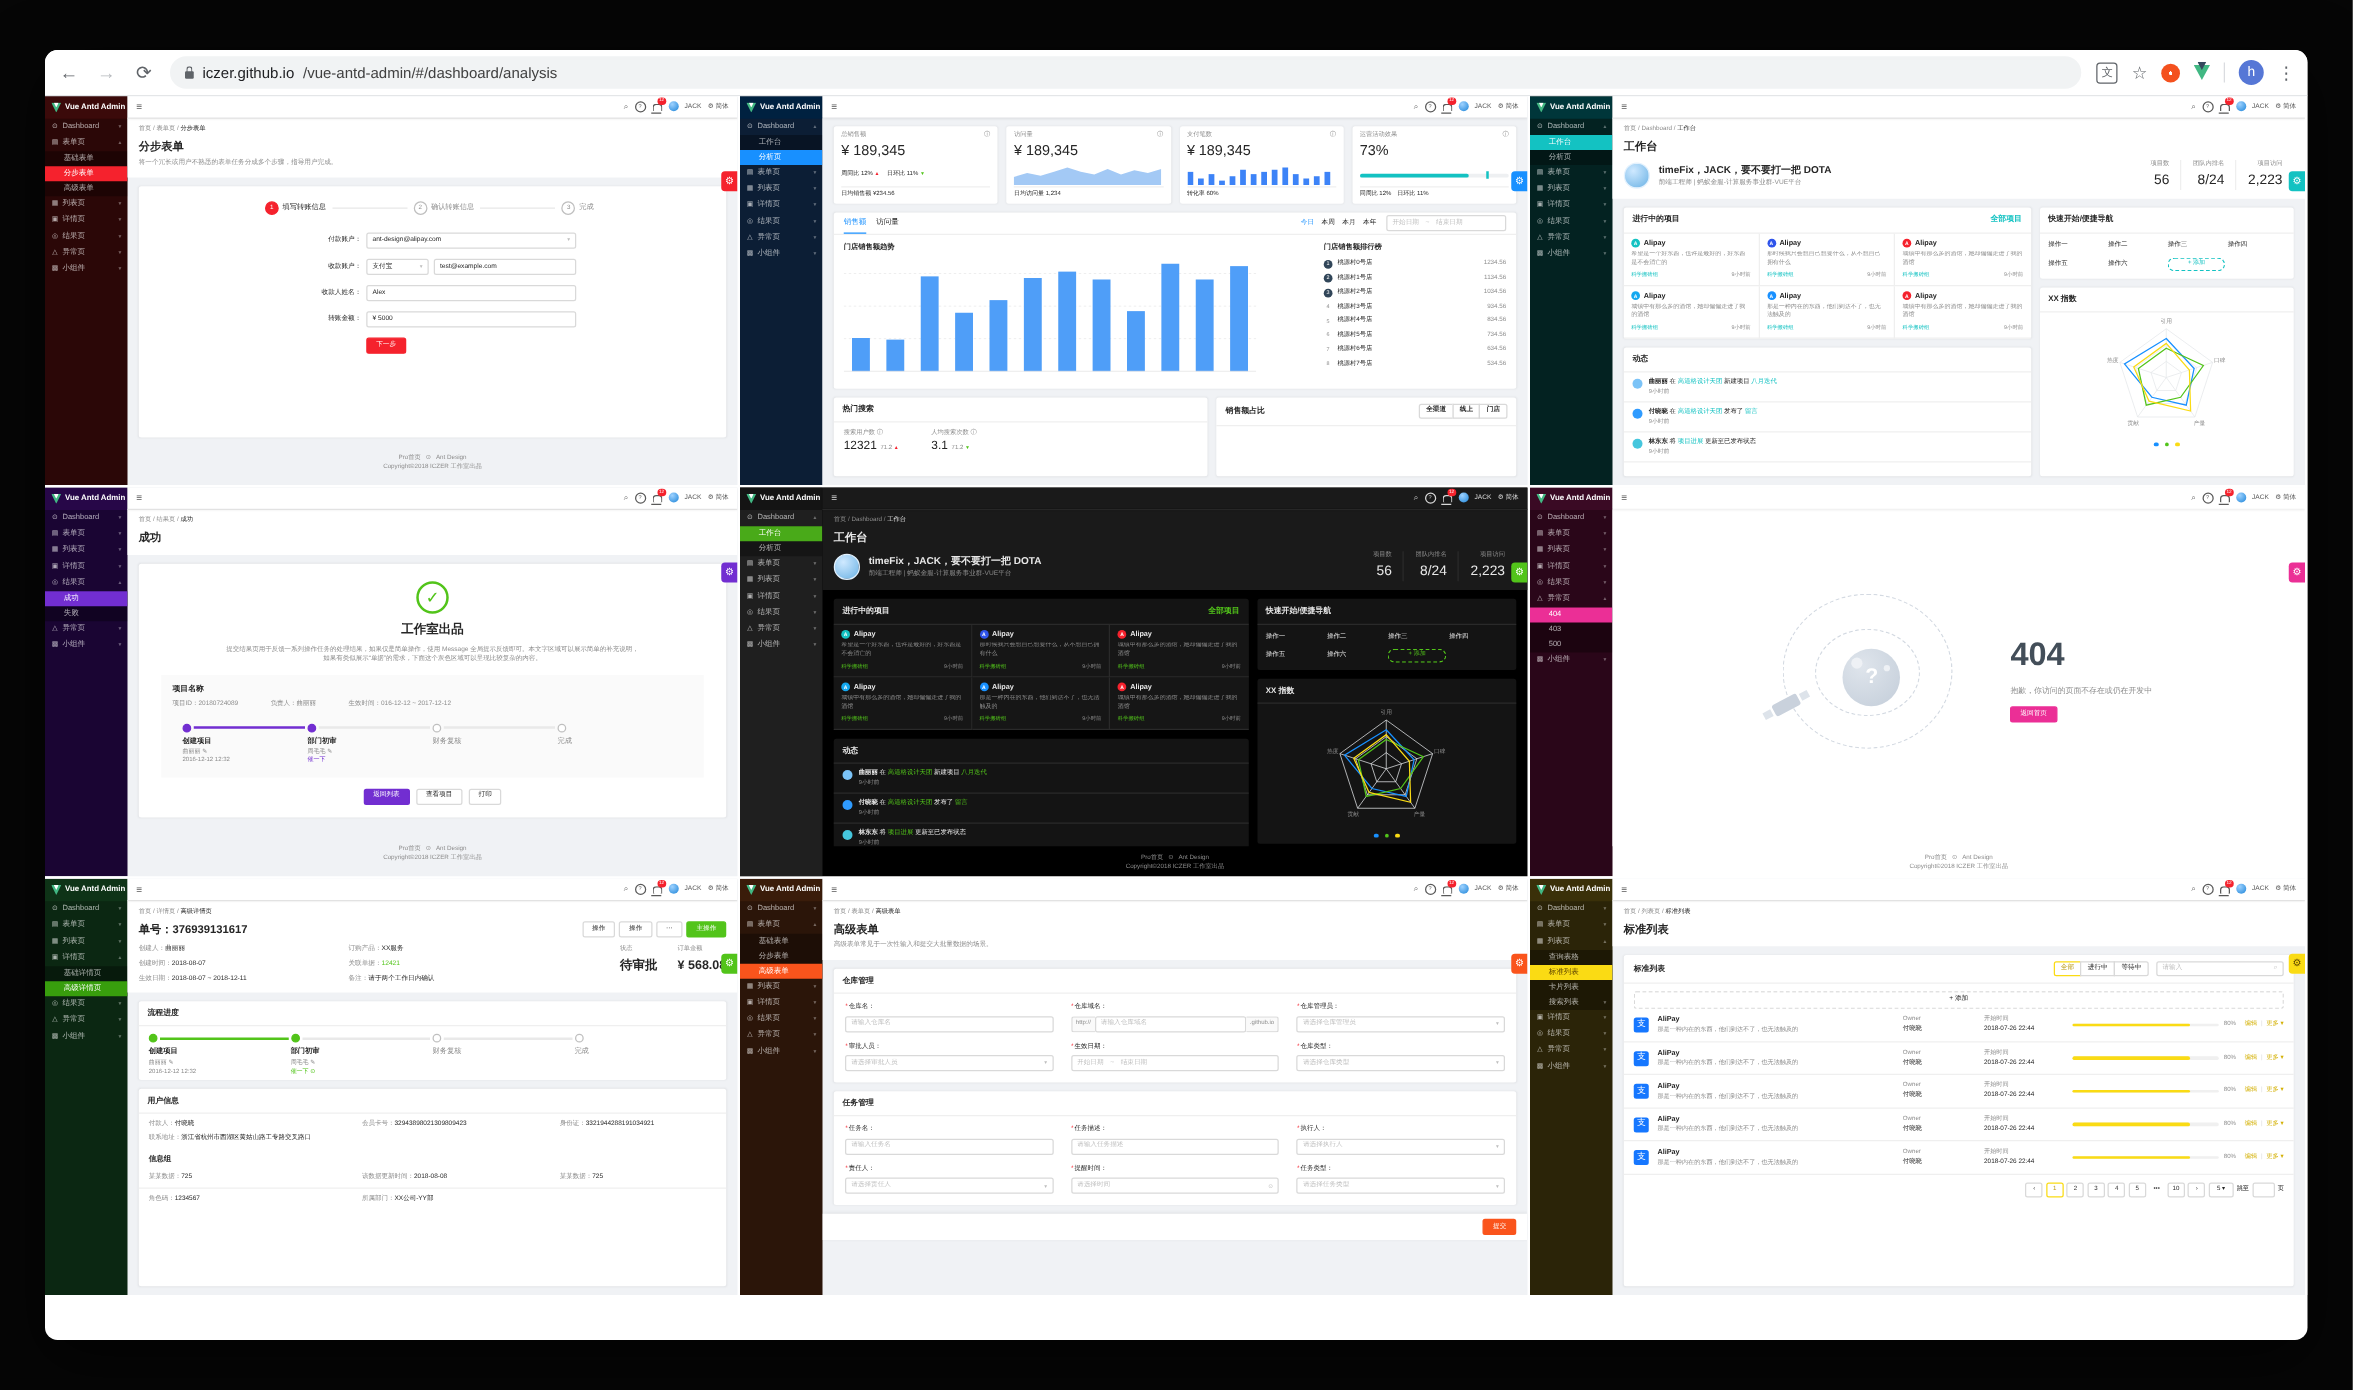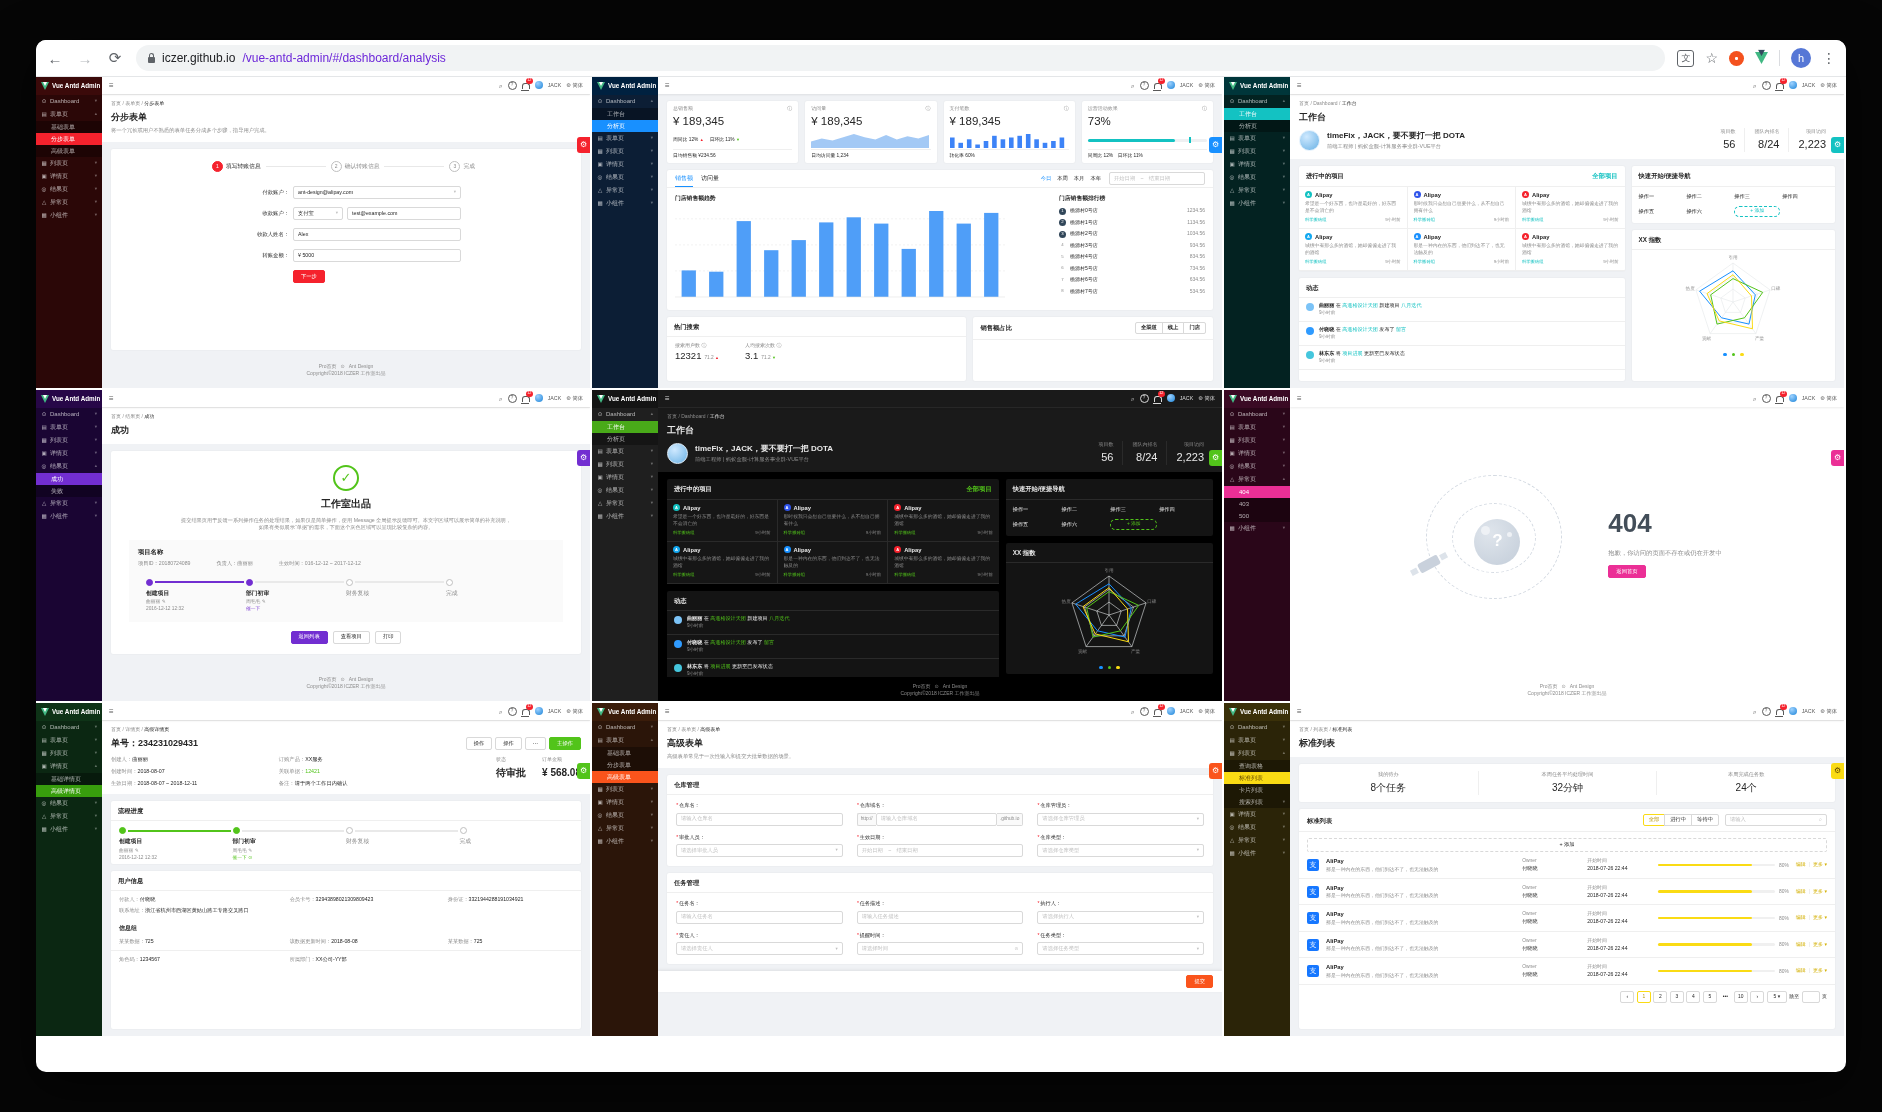--- a/index.html
+++ b/index.html
@@ -19,21 +19,21 @@
   .vuelogo i,.vuelogo b{position:absolute;left:0;top:0;width:100%;height:100%;clip-path:polygon(0 0,50% 100%,100% 0);}
   .vuelogo i{background:#41b883;}
   .vuelogo b{background:#35495e;transform:scale(.55) translateY(-38%);transform-origin:50% 0;}
   .toolbar{height:36px;background:#fff;display:flex;align-items:center;padding:0 10px;gap:12px;border-bottom:1px solid #e4e6e8;}
   .navic{color:#5f6368;font-size:15px;width:18px;text-align:center;}
   .navic.dim{color:#b6b9bd;}
   .addr{flex:1;height:26px;background:#f1f3f4;border-radius:13px;display:flex;align-items:center;padding:0 12px;gap:7px;
     font-size:12px;color:#202124;min-width:0;}
   .lock{width:7px;height:6px;background:#5f6368;border-radius:1px;position:relative;flex:none;margin-top:3px;}
   .lock:before{content:"";position:absolute;left:1px;top:-4px;width:3px;height:4px;border:1px solid #5f6368;border-bottom:none;border-radius:3px 3px 0 0;}
-  .addr .path{color:#6d28d9;}
+  .addr .path{color:#404040;}
   .chromeics{display:flex;align-items:center;gap:11px;}
   .cic{color:#5f6368;font-size:14px;}
   .transq{width:15px;height:15px;border:1.5px solid #5f6368;border-radius:3px;color:#5f6368;font-size:9px;display:flex;align-items:center;justify-content:center;}
   .extorange{width:15px;height:15px;border-radius:50%;background:#f4511e;position:relative;}
   .extorange:after{content:"";position:absolute;inset:4px;border-radius:50%;background:radial-gradient(#fff 0 28%,transparent 30%);}
   .vdiv{width:1px;height:16px;background:#dadce0;}
   .havatar{width:20px;height:20px;border-radius:50%;background:#5677d6;color:#fff;font-size:11px;display:flex;align-items:center;justify-content:center;}
   
   .grid{display:grid;grid-template-columns:554px 630px 620px;grid-template-rows:311px 311px 333px;gap:2px;background:#fff;height:959px;}
   .panel{position:relative;display:flex;overflow:hidden;background:var(--cbg);color:var(--tx);font-size:6px;line-height:1.45;}
@@ -1372,21 +1372,21 @@
                 <span class="badge">12</span>
               </span>
       <span class="hav"></span>
       <span>JACK</span>
       <span>⚙ 简体</span>
     </span>
           </div>
           <div class="pgcard">
             <div class="bc"><span>首页</span> / <span>详情页</span> / <span class="cur">高级详情页</span></div>
     <div class="dtop">
-              <span class="ptitle">单号：234231029431</span>
+              <span class="ptitle">单号：376939131617</span>
       <span class="dbtns">
                 <span class="btn">操作</span>
                 <span class="btn">操作</span>
                 <span class="btn">⋯</span>
                 <span class="btn pri">主操作</span>
               </span>
             </div>
     <div class="dwrap">
       <div class="dml">
                 <span><span class="k">创建人：</span><span class="">曲丽丽</span></span>
@@ -1741,34 +1741,20 @@
       <span class="hav"></span>
       <span>JACK</span>
       <span>⚙ 简体</span>
     </span>
           </div>
           <div class="pgcard">
             <div class="bc"><span>首页</span> / <span>列表页</span> / <span class="cur">标准列表</span></div>
             <div class="ptitle">标准列表</div>
           </div>
   <div class="pbody">
-    <div class="card statrow">
-              <div class="stc">
-                <div class="l">我的待办</div>
-                <div class="v">8个任务</div>
-              </div>
-              <div class="stc">
-                <div class="l">本周任务平均处理时间</div>
-                <div class="v">32分钟</div>
-              </div>
-              <div class="stc">
-                <div class="l">本周完成任务数</div>
-                <div class="v">24个</div>
-              </div>
-            </div>
     <div class="card" style="flex:1;display:flex;flex-direction:column">
       <div class="lchd">
                 <span class="lcht">标准列表</span>
         <span class="bgrp">
                   <span class="btn" style="border-color:var(--acc);color:#b8960c">全部</span>
                   <span class="btn">进行中</span>
                   <span class="btn">等待中</span>
                 </span>
         <span class="inp srch ph">
                   <span style="flex:1">请输入</span>

